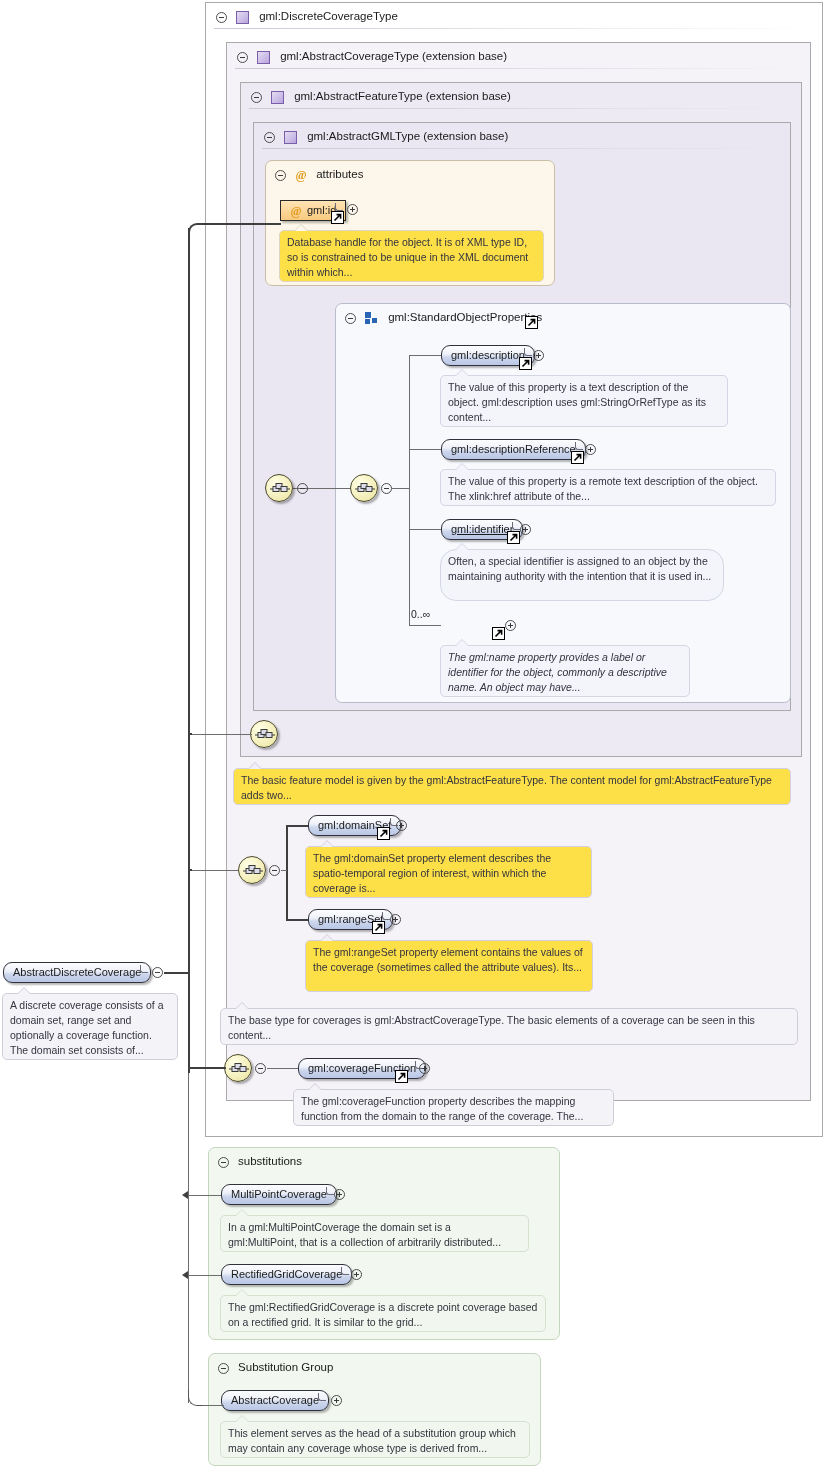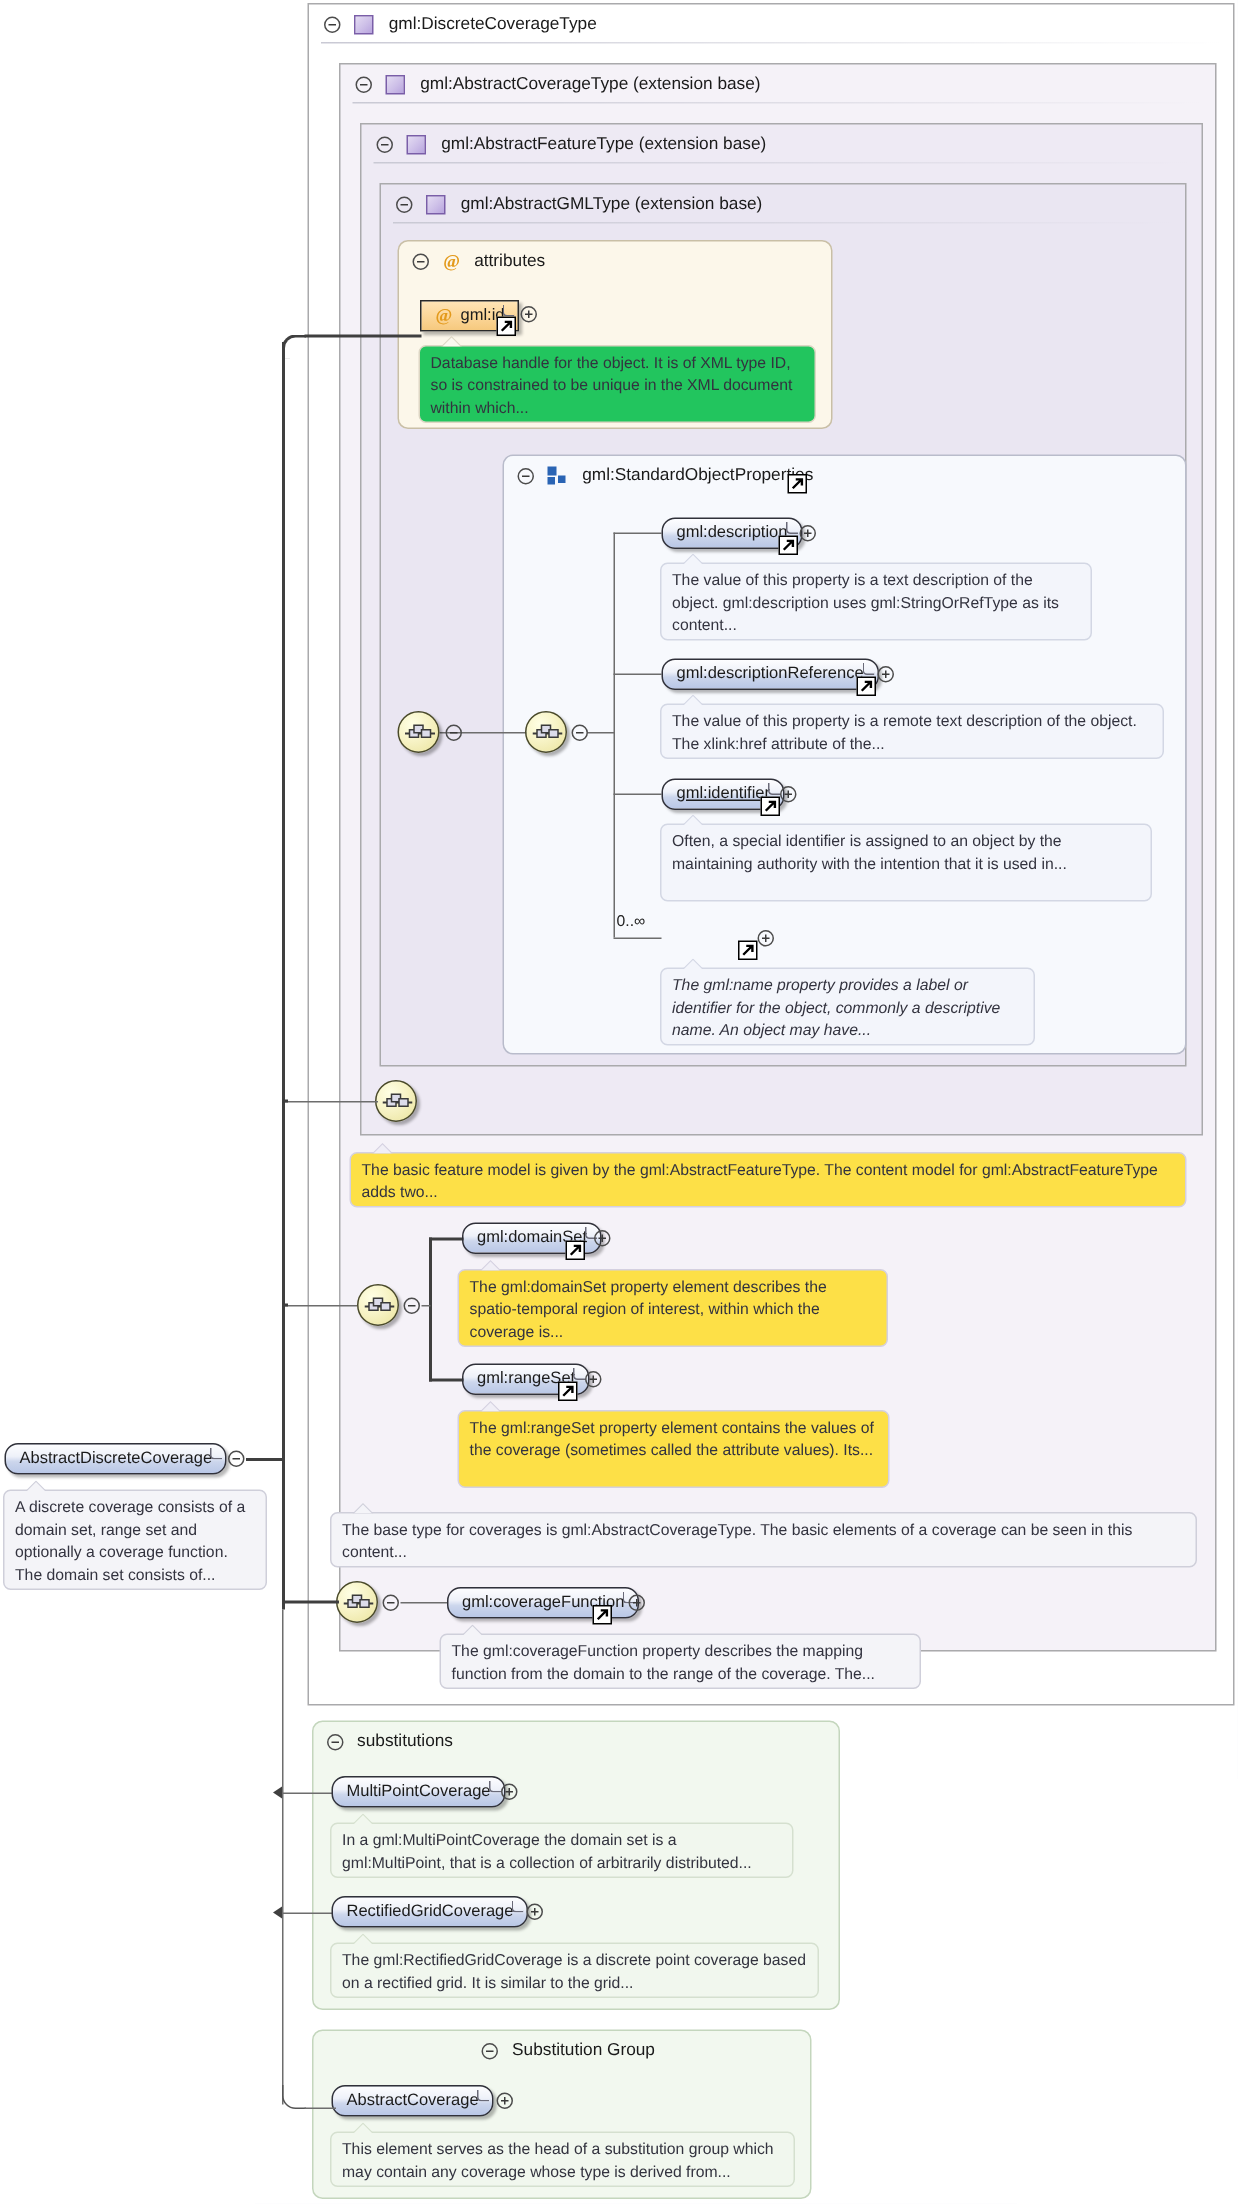--- a/index.html
+++ b/index.html
@@ -196,21 +196,21 @@
   }
   .doc .tail::after {
     content: "";
     position: absolute;
     left: 1px; top: 1px;
     width: 0; height: 0;
     border-left: 6px solid transparent;
     border-right: 6px solid transparent;
     border-bottom: 6px solid #f4f4f8;
   }
-  .doc.attrdoc { background: #22c55e; border-color: #ddd6c4; }
+  .doc.attrdoc { background: #fde047; border-color: #ddd6c4; }
   .doc.attrdoc .tail::after { border-bottom-color: #fcf9f0; }
   .doc.attrdoc .tail::before { border-bottom-color: #ddd6c4; }
   .doc.greendoc { background: #f1f7ee; border-color: #d5e0cf; }
   .doc.greendoc .tail::after { border-bottom-color: #f1f7ee; }
   .doc.greendoc .tail::before { border-bottom-color: #d5e0cf; }
   .doc.bluedoc { background: #f3f5fb; border-color: #d3d7e4; }
   .doc.bluedoc .tail::after { border-bottom-color: #f3f5fb; }
   .doc.bluedoc .tail::before { border-bottom-color: #d3d7e4; }
   .doc.purpdoc { background: #fde047; border-color: #d4d0e0; }
   .doc.purpdoc .tail::after { border-bottom-color: #f0eef6; }
@@ -393,21 +393,21 @@
   <div class="node" style="left:441px; top:519px;text-decoration:underline;">
     <span>gml:identifier</span>
     <span class="fold"></span>
   </div>
   <div class="linkbadge" style="left:507px; top:531px;">
     <svg width="11" height="11" viewBox="0 0 11 11">
         <path d="M2.5 8.5 L8 3 M4.5 2.6 L8.6 2.6 L8.6 6.7" stroke="#000" stroke-width="1.6" fill="none"></path>
       </svg>
   </div>
   <div class="pluscircle" style="left:520px; top:524px;"></div>
-  <div class="doc bluedoc" style="left:440px; top:549px; width:328px; height:52px;">
+  <div class="doc bluedoc" style="left:440px; top:549px; width:284px; height:52px;border-radius:16px;">
     <span class="tail"></span>
     <span>Often, a special identifier is assigned to an object by the maintaining authority with the intention that it is used in...</span>
   </div>
 
   <div class="occurs" style="left:411px; top:608px;">0..∞</div>
   <div class="node" style="left:441px; top:651px;">
     <span>gml:name</span>
     <span class="fold"></span>
   </div>
   <div class="linkbadge" style="left:492px; top:627px;">
@@ -562,21 +562,21 @@
     <span>RectifiedGridCoverage</span>
     <span class="fold"></span>
   </div>
   <div class="pluscircle" style="left:351px; top:1269px;"></div>
   <div class="doc greendoc" style="left:220px; top:1295px; width:326px; height:37px;">
     <span class="tail"></span>
     <span>The gml:RectifiedGridCoverage is a discrete point coverage based on a rectified grid. It is similar to the grid...</span>
   </div>
 
   <div class="greenbox" style="left:208px; top:1353px; width:333px; height:113px;">
-    <div class="panel-hd" style="height:26px;line-height:26px;padding-left:9px;text-align:center;">
+    <div class="panel-hd" style="height:26px;line-height:26px;padding-left:9px;">
       <span class="togg"></span>
       <span class="panel-title">Substitution Group</span>
       <span class="hd-sep" style="left:9px;right:9px;background:linear-gradient(to right,#cfdcc9,rgba(207,220,201,0));"></span>
     </div>
   </div>
 
   <div class="node" style="left:221px; top:1390px;">
     <span>AbstractCoverage</span>
     <span class="fold"></span>
   </div>

